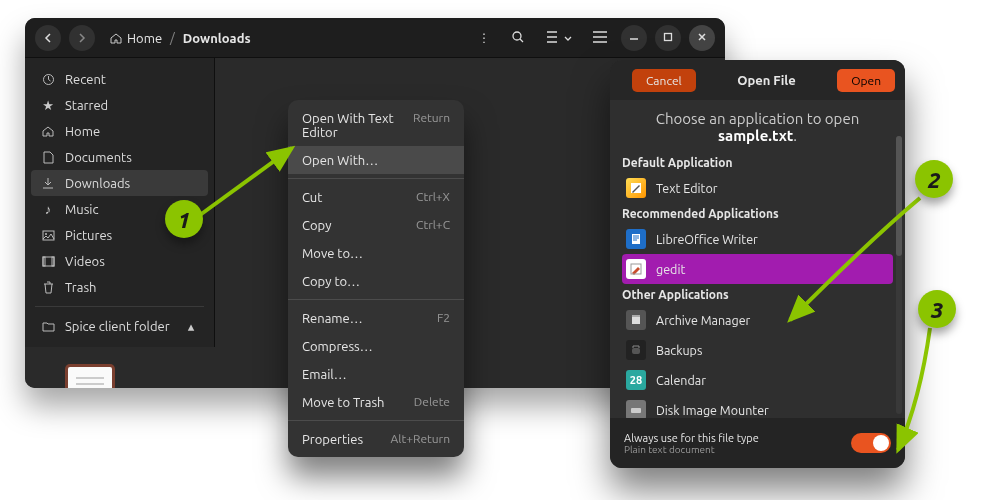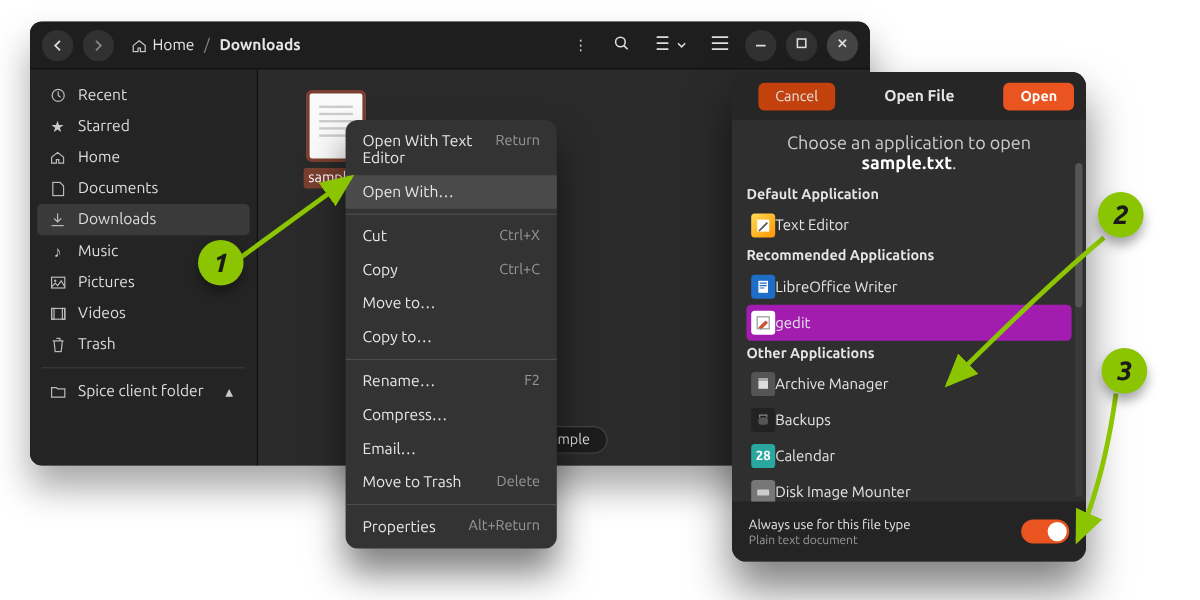--- a/index.html
+++ b/index.html
@@ -19,21 +19,21 @@
     width: 26px; height: 26px; border-radius: 50%; background: #313131;
     display: flex; align-items: center; justify-content: center; color: #ddd;
     font-size: 12px; cursor: pointer;
   }
   .icon-btn.plain { background: transparent; border-radius: 4px; }
   .breadcrumb { display: flex; align-items: center; gap: 8px; font-size: 13px; margin-left: 6px; }
   .breadcrumb .sep { opacity: .5; }
   .breadcrumb .seg { display: flex; align-items: center; gap: 4px; }
   .spacer { flex: 1; }
   .win-btns { display: flex; gap: 8px; }
-  .fm-body { display: flex; height: calc(100% - 40px); }
+  .fm-body { display: flex; height: calc(100% - 40px); flex-direction: column; }
   .sidebar { width: 190px; background: #242424; padding: 8px 0; font-size: 13px; border-right: 1px solid #0f0f0f; display:flex; flex-direction:column; }
   .side-item { display: flex; align-items: center; gap: 10px; padding: 6px 16px; cursor: pointer; color:#ddd; }
   .side-item.active { background: #3a3a3a; border-radius: 4px; margin: 0 6px; padding-left:10px; }
   .side-sep { height:1px; background:#3a3a3a; margin:6px 10px; }
   .ico { width:14px; height:14px; display:inline-flex; align-items:center; justify-content:center; opacity:.9; }
   .content { flex:1; background:#2a2a2a; position:relative; }
   .file-tile { position:absolute; left:30px; top:20px; width:70px; text-align:center; }
   .file-page { width:44px; height:54px; margin:0 auto 6px; background:#fafafa; border-radius:2px; box-shadow:0 0 0 3px #7a3f2f; position:relative; }
   .file-page::after { content:""; position:absolute; left:8px; right:8px; top:10px; height:2px; background:#ccc; box-shadow:0 6px 0 #ccc,0 12px 0 #ccc,0 18px 0 #ccc,0 24px 0 #ccc; }
   .file-label { font-size:12px; color:#fff; background:#7a3f2f; padding:2px 4px; border-radius:2px; }
@@ -57,26 +57,26 @@
   
   .dlg {
     position:absolute; left:610px; top:60px; width:295px; height:408px;
     background:#2f2f2f; color:#e6e6e6; border-radius:12px; box-shadow:0 22px 36px rgba(0,0,0,.5);
     overflow:hidden; z-index:6;
   }
   .dlg-header { height:40px; background:#262626; display:flex; align-items:center; justify-content:space-between; padding:0 10px; }
   .dlg-title { font-size:13px; font-weight:600; }
   .btn { padding:5px 14px; border-radius:5px; font-size:12px; cursor:pointer; }
   .btn.cancel { background:#c2410c;margin-left:12px; }
-  .btn.open { background:#e95420; color:#ffffff; font-weight:700; }
+  .btn.open { background:#e95420; color:#000000; font-weight:400; }
   .dlg-sub { text-align:center; font-size:15px; padding:10px 10px 8px; color:#ccc; }
   .dlg-sub b { color:#fff; }
   .dlg-body { height:290px; overflow:hidden; padding:0 12px 6px; font-size:12.5px; }
   .section-h { font-weight:700; font-size:12px; margin:4px 0 4px; }
-  .app-item { display:flex; align-items:center; gap:0; padding:5px 4px; border-radius:4px; cursor:pointer;text-align:center; }
+  .app-item { display:flex; align-items:center; gap:10px; padding:5px 4px; border-radius:4px; cursor:pointer;text-align:center; }
   .app-item.sel { background:#a21caf; }
   .app-ico { width:20px; height:20px; border-radius:3px; display:flex; align-items:center; justify-content:center; font-size:11px; color:#fff; }
   .dlg-footer { position:absolute; bottom:0; left:0; right:0; height:50px; background:#242424; padding:8px 14px; display:flex; align-items:center; justify-content:space-between; }
   .footer-txt { font-size:11px; }
   .footer-txt small { color:#9a9a9a; font-size:10px; display:block; }
   .toggle { width:40px; height:20px; background:#e95420; border-radius:20px; position:relative; cursor:pointer; }
   .toggle::after { content:""; position:absolute; right:2px; top:2px; width:16px; height:16px; background:#fff; border-radius:50%; }
   .scroll-track { position:absolute; right:3px; top:76px; width:6px; height:278px; background:rgba(255,255,255,.05); border-radius:3px; }
   .scroll-thumb { width:100%; height:120px; background:#555; border-radius:3px; }
 

